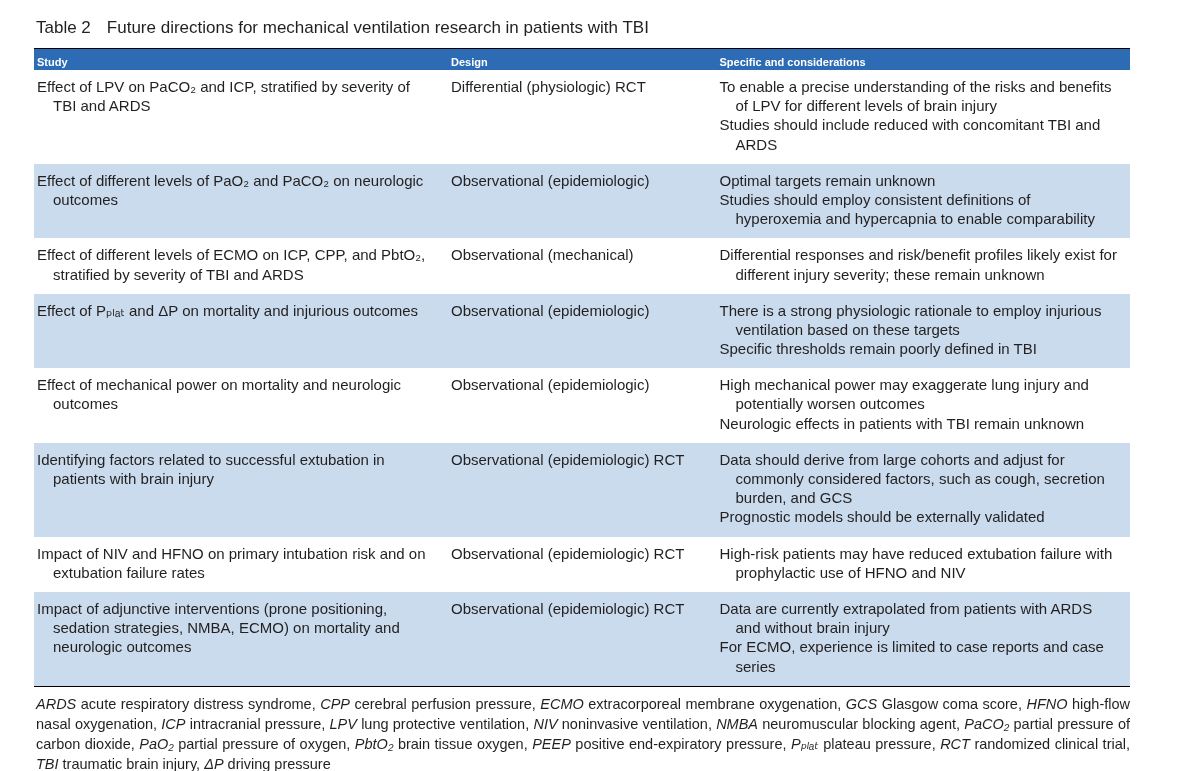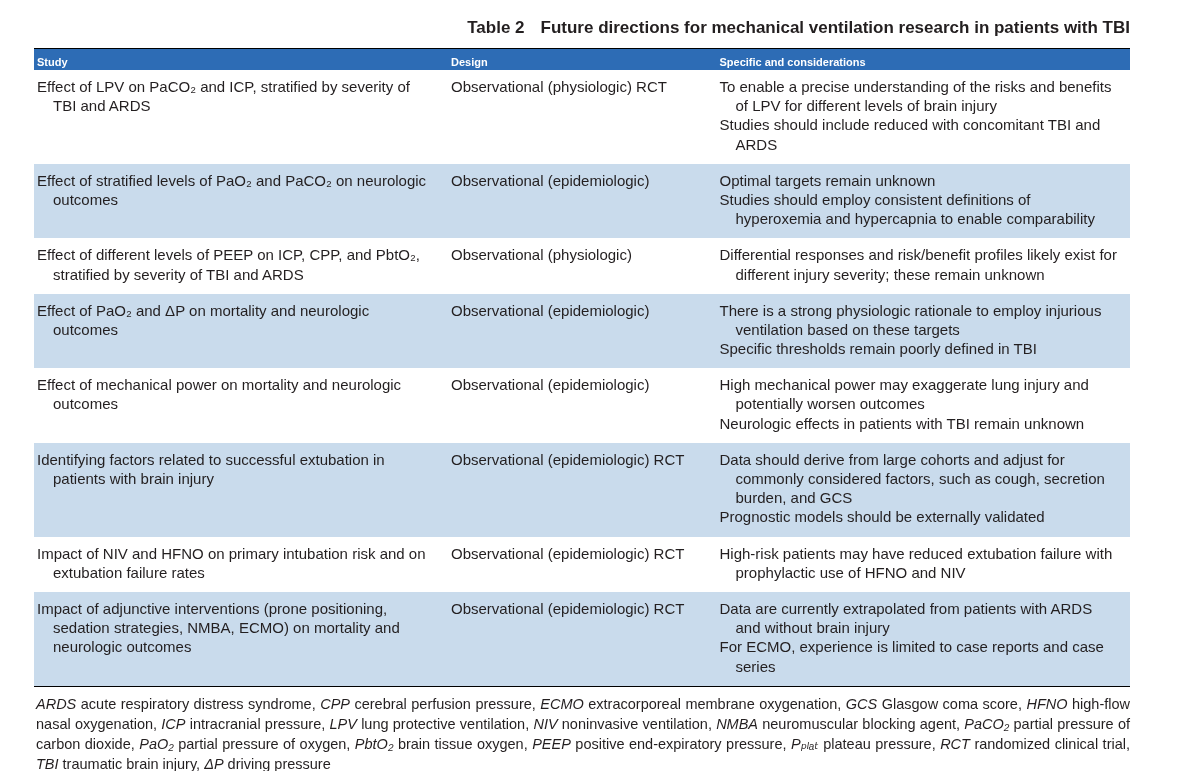--- a/index.html
+++ b/index.html
@@ -11,23 +11,22 @@
     width: 1200px;
     height: 771px;
     box-sizing: border-box;
     font-family: "Liberation Sans", "DejaVu Sans", sans-serif;
     color: #231f20;
     padding: 18px 70px 8px 34px;
     overflow: hidden;
   }
   .caption {
     font-size: 17px;
-    font-weight: bold;
+    font-weight: normal;
     margin: 0 0 10px 2px;
-    text-align: right;
   }
   .cap-label { margin-right: 16px; }
   table.tbl {
     width: 100%;
     border-collapse: collapse;
     border-top: 1.5px solid #000;
     border-bottom: 1.5px solid #000;
   }
   col.c1 { width: 37.5%; }
   col.c2 { width: 24.5%; }
@@ -82,48 +81,48 @@
         <th>Study</th>
         <th>Design</th>
         <th>Specific and considerations</th>
       </tr>
     </thead>
     <tbody>
         <tr class="">
           <td>
             <p class="hang">Effect of LPV on PaCO₂ and ICP, stratified by severity of TBI and ARDS</p>
           </td>
-          <td>Observational (physiologic) RCT</td>
+          <td>Differential (physiologic) RCT</td>
           <td>
             <p class="hang">To enable a precise understanding of the risks and benefits of LPV for different levels of brain injury</p>
             <p class="hang">Studies should include reduced with concomitant TBI and ARDS</p>
           </td>
         </tr>
         <tr class="shaded">
           <td>
-            <p class="hang">Effect of stratified levels of PaO₂ and PaCO₂ on neurologic outcomes</p>
+            <p class="hang">Effect of different levels of PaO₂ and PaCO₂ on neurologic outcomes</p>
           </td>
           <td>Observational (epidemiologic)</td>
           <td>
             <p class="hang">Optimal targets remain unknown</p>
             <p class="hang">Studies should employ consistent definitions of hyperoxemia and hypercapnia to enable comparability</p>
           </td>
         </tr>
         <tr class="">
           <td>
-            <p class="hang">Effect of different levels of PEEP on ICP, CPP, and PbtO₂, stratified by severity of TBI and ARDS</p>
+            <p class="hang">Effect of different levels of ECMO on ICP, CPP, and PbtO₂, stratified by severity of TBI and ARDS</p>
           </td>
-          <td>Observational (physiologic)</td>
+          <td>Observational (mechanical)</td>
           <td>
             <p class="hang">Differential responses and risk/benefit profiles likely exist for different injury severity; these remain unknown</p>
           </td>
         </tr>
         <tr class="shaded">
           <td>
-            <p class="hang">Effect of PaO₂ and ΔP on mortality and neurologic outcomes</p>
+            <p class="hang">Effect of Pₚₗₐₜ and ΔP on mortality and injurious outcomes</p>
           </td>
           <td>Observational (epidemiologic)</td>
           <td>
             <p class="hang">There is a strong physiologic rationale to employ injurious ventilation based on these targets</p>
             <p class="hang">Specific thresholds remain poorly defined in TBI</p>
           </td>
         </tr>
         <tr class="">
           <td>
             <p class="hang">Effect of mechanical power on mortality and neurologic outcomes</p>

